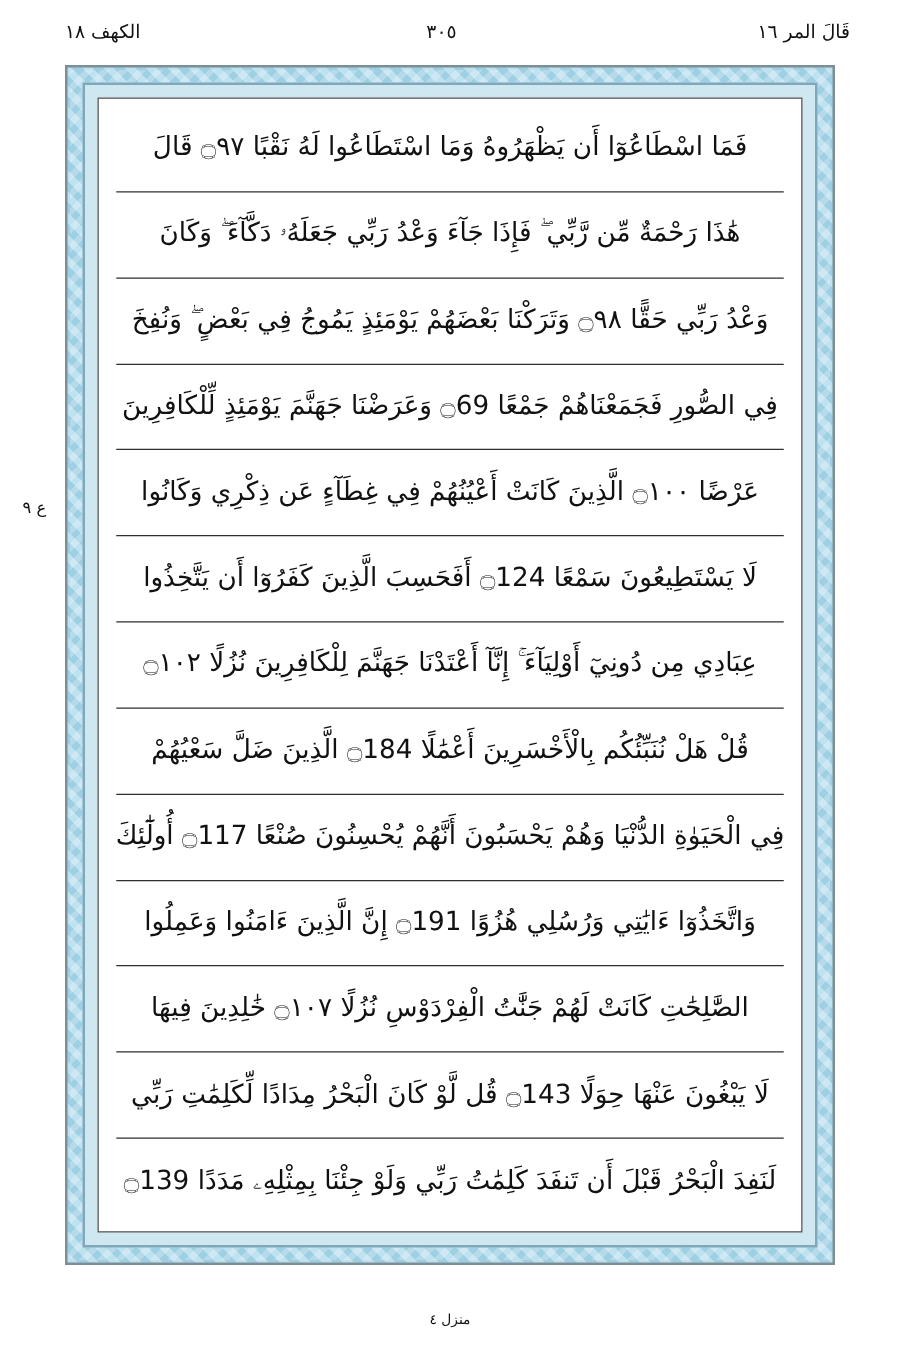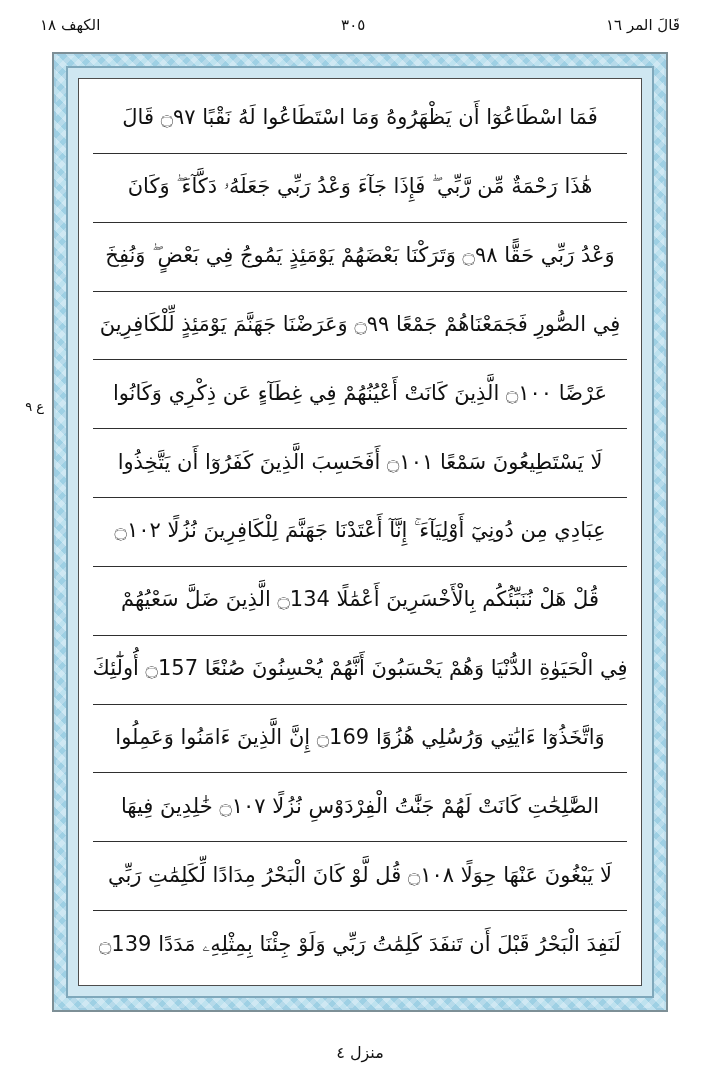--- a/index.html
+++ b/index.html
@@ -32,20 +32,21 @@
     align-items: center;
     justify-content: space-between;
     direction: rtl;
   }
   .header-item {
     font-family: "DejaVu Sans", sans-serif;
     font-size: 15px;
     color: #111111;
     white-space: nowrap;
     letter-spacing: 0;
+    margin-left: 12px;
   }
   .header-center {
     flex: 1;
     text-align: center;
     font-size: 15px;
     color: #111111;
   }
 
   
   .frame-outer {
@@ -126,35 +127,35 @@
   .aya-line:last-child {
     border-bottom: none;
   }
 
   
   .side-marker {
     position: absolute;
     left: 18px;
     top: 400px;
     width: 26px;
-    text-align: right;
+    text-align: left;
     direction: rtl;
     font-size: 13px;
     color: #111111;
     line-height: 1.15;
   }
 
   
   .footer {
     position: absolute;
     bottom: 18px;
     left: 0;
     right: 0;
     text-align: center;
-    font-size: 16px;
+    font-size: 11px;
     color: #111111;
     direction: rtl;
   }
 </style>
 </head>
 <body>
 
 <div class="page">
 
   <div class="header">
@@ -166,29 +167,29 @@
   <div class="side-marker">ع ٩</div>
 
   <div class="frame-outer">
     <div class="frame-mid">
       <div class="frame-inner">
 
         <div class="lines">
           <div class="aya-line">فَمَا اسْطَاعُوٓا أَن يَظْهَرُوهُ وَمَا اسْتَطَاعُوا لَهُ نَقْبًا ۝٩٧ قَالَ</div>
           <div class="aya-line">هَٰذَا رَحْمَةٌ مِّن رَّبِّي ۖ فَإِذَا جَآءَ وَعْدُ رَبِّي جَعَلَهُۥ دَكَّآءَ ۖ وَكَانَ</div>
           <div class="aya-line">وَعْدُ رَبِّي حَقًّا ۝٩٨ وَتَرَكْنَا بَعْضَهُمْ يَوْمَئِذٍ يَمُوجُ فِي بَعْضٍ ۖ وَنُفِخَ</div>
-          <div class="aya-line">فِي الصُّورِ فَجَمَعْنَاهُمْ جَمْعًا ۝٩٩ وَعَرَضْنَا جَهَنَّمَ يَوْمَئِذٍ لِّلْكَافِرِينَ</div>
+          <div class="aya-line">فِي الصُّورِ فَجَمَعْنَاهُمْ جَمْعًا ۝69 وَعَرَضْنَا جَهَنَّمَ يَوْمَئِذٍ لِّلْكَافِرِينَ</div>
           <div class="aya-line">عَرْضًا ۝١٠٠ الَّذِينَ كَانَتْ أَعْيُنُهُمْ فِي غِطَآءٍ عَن ذِكْرِي وَكَانُوا</div>
-          <div class="aya-line">لَا يَسْتَطِيعُونَ سَمْعًا ۝١٠١ أَفَحَسِبَ الَّذِينَ كَفَرُوٓا أَن يَتَّخِذُوا</div>
+          <div class="aya-line">لَا يَسْتَطِيعُونَ سَمْعًا ۝124 أَفَحَسِبَ الَّذِينَ كَفَرُوٓا أَن يَتَّخِذُوا</div>
           <div class="aya-line">عِبَادِي مِن دُونِيٓ أَوْلِيَآءَ ۚ إِنَّآ أَعْتَدْنَا جَهَنَّمَ لِلْكَافِرِينَ نُزُلًا ۝١٠٢</div>
-          <div class="aya-line">قُلْ هَلْ نُنَبِّئُكُم بِالْأَخْسَرِينَ أَعْمَٰلًا ۝134 الَّذِينَ ضَلَّ سَعْيُهُمْ</div>
-          <div class="aya-line">فِي الْحَيَوٰةِ الدُّنْيَا وَهُمْ يَحْسَبُونَ أَنَّهُمْ يُحْسِنُونَ صُنْعًا ۝157 أُولَٰٓئِكَ</div>
-          <div class="aya-line">وَاتَّخَذُوٓا ءَايَٰتِي وَرُسُلِي هُزُوًا ۝169 إِنَّ الَّذِينَ ءَامَنُوا وَعَمِلُوا</div>
+          <div class="aya-line">قُلْ هَلْ نُنَبِّئُكُم بِالْأَخْسَرِينَ أَعْمَٰلًا ۝184 الَّذِينَ ضَلَّ سَعْيُهُمْ</div>
+          <div class="aya-line">فِي الْحَيَوٰةِ الدُّنْيَا وَهُمْ يَحْسَبُونَ أَنَّهُمْ يُحْسِنُونَ صُنْعًا ۝117 أُولَٰٓئِكَ</div>
+          <div class="aya-line">وَاتَّخَذُوٓا ءَايَٰتِي وَرُسُلِي هُزُوًا ۝191 إِنَّ الَّذِينَ ءَامَنُوا وَعَمِلُوا</div>
           <div class="aya-line">الصَّٰلِحَٰتِ كَانَتْ لَهُمْ جَنَّٰتُ الْفِرْدَوْسِ نُزُلًا ۝١٠٧ خَٰلِدِينَ فِيهَا</div>
-          <div class="aya-line">لَا يَبْغُونَ عَنْهَا حِوَلًا ۝١٠٨ قُل لَّوْ كَانَ الْبَحْرُ مِدَادًا لِّكَلِمَٰتِ رَبِّي</div>
+          <div class="aya-line">لَا يَبْغُونَ عَنْهَا حِوَلًا ۝143 قُل لَّوْ كَانَ الْبَحْرُ مِدَادًا لِّكَلِمَٰتِ رَبِّي</div>
           <div class="aya-line">لَنَفِدَ الْبَحْرُ قَبْلَ أَن تَنفَدَ كَلِمَٰتُ رَبِّي وَلَوْ جِئْنَا بِمِثْلِهِۦ مَدَدًا ۝139</div>
         </div>
 
       </div>
     </div>
   </div>
 
   <div class="footer">منزل ٤</div>
 
 </div>

